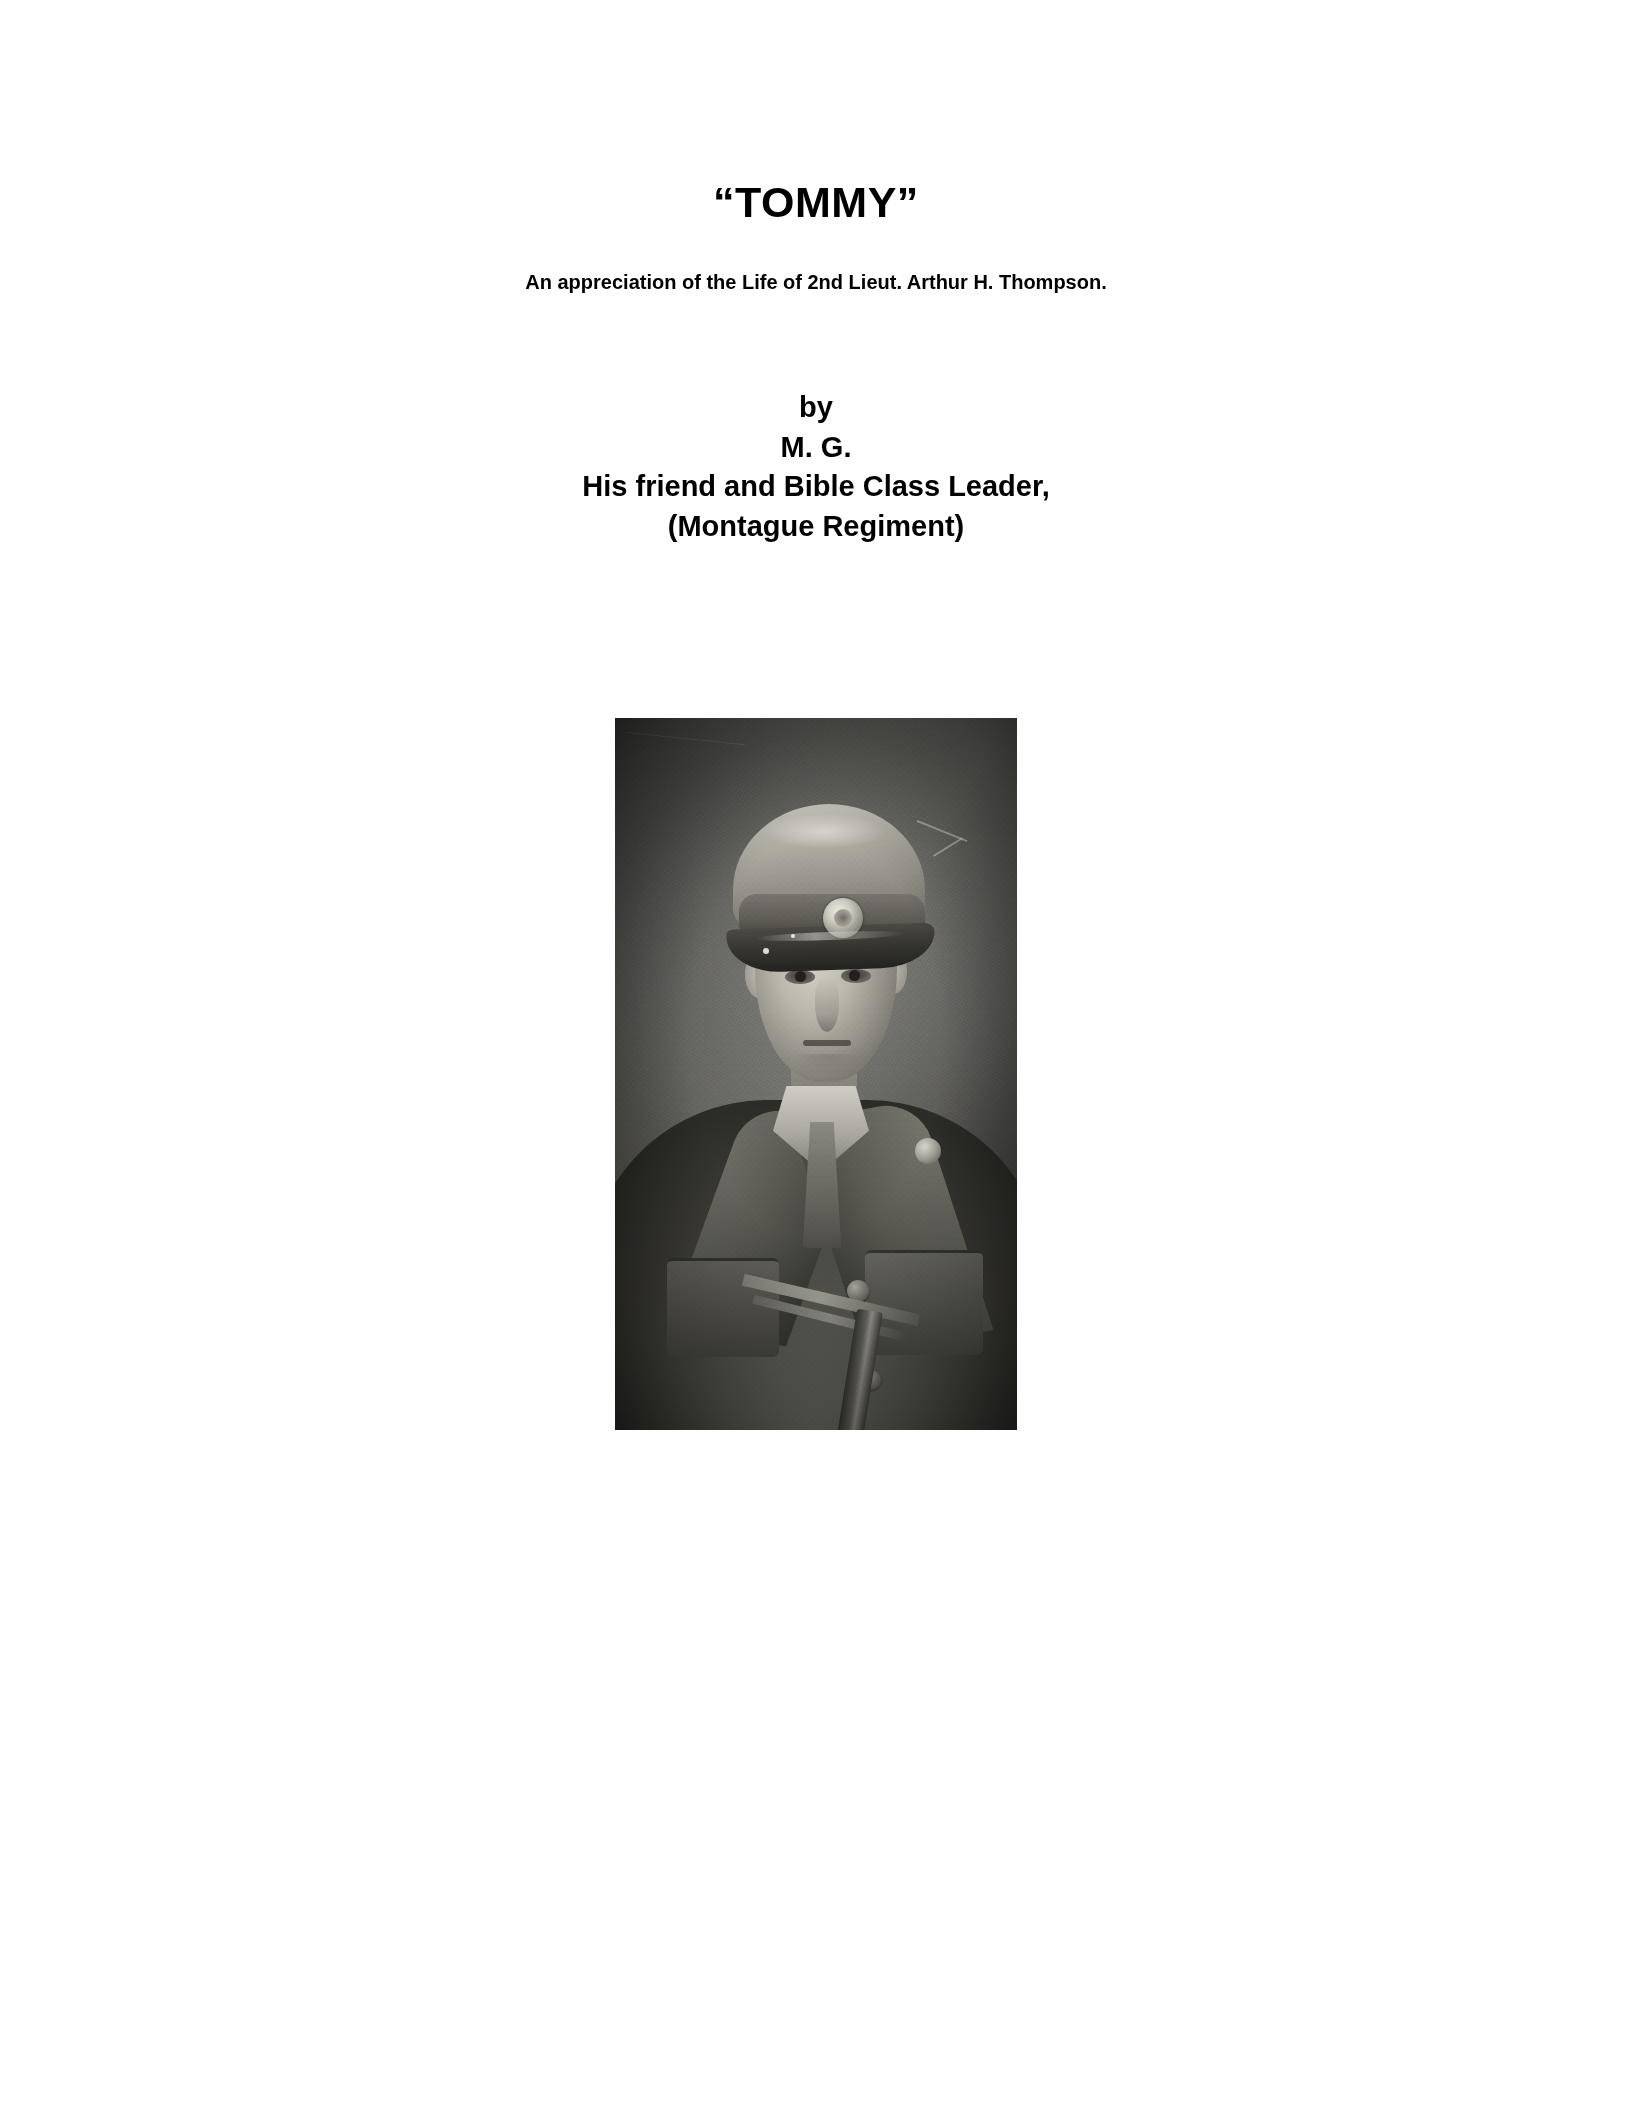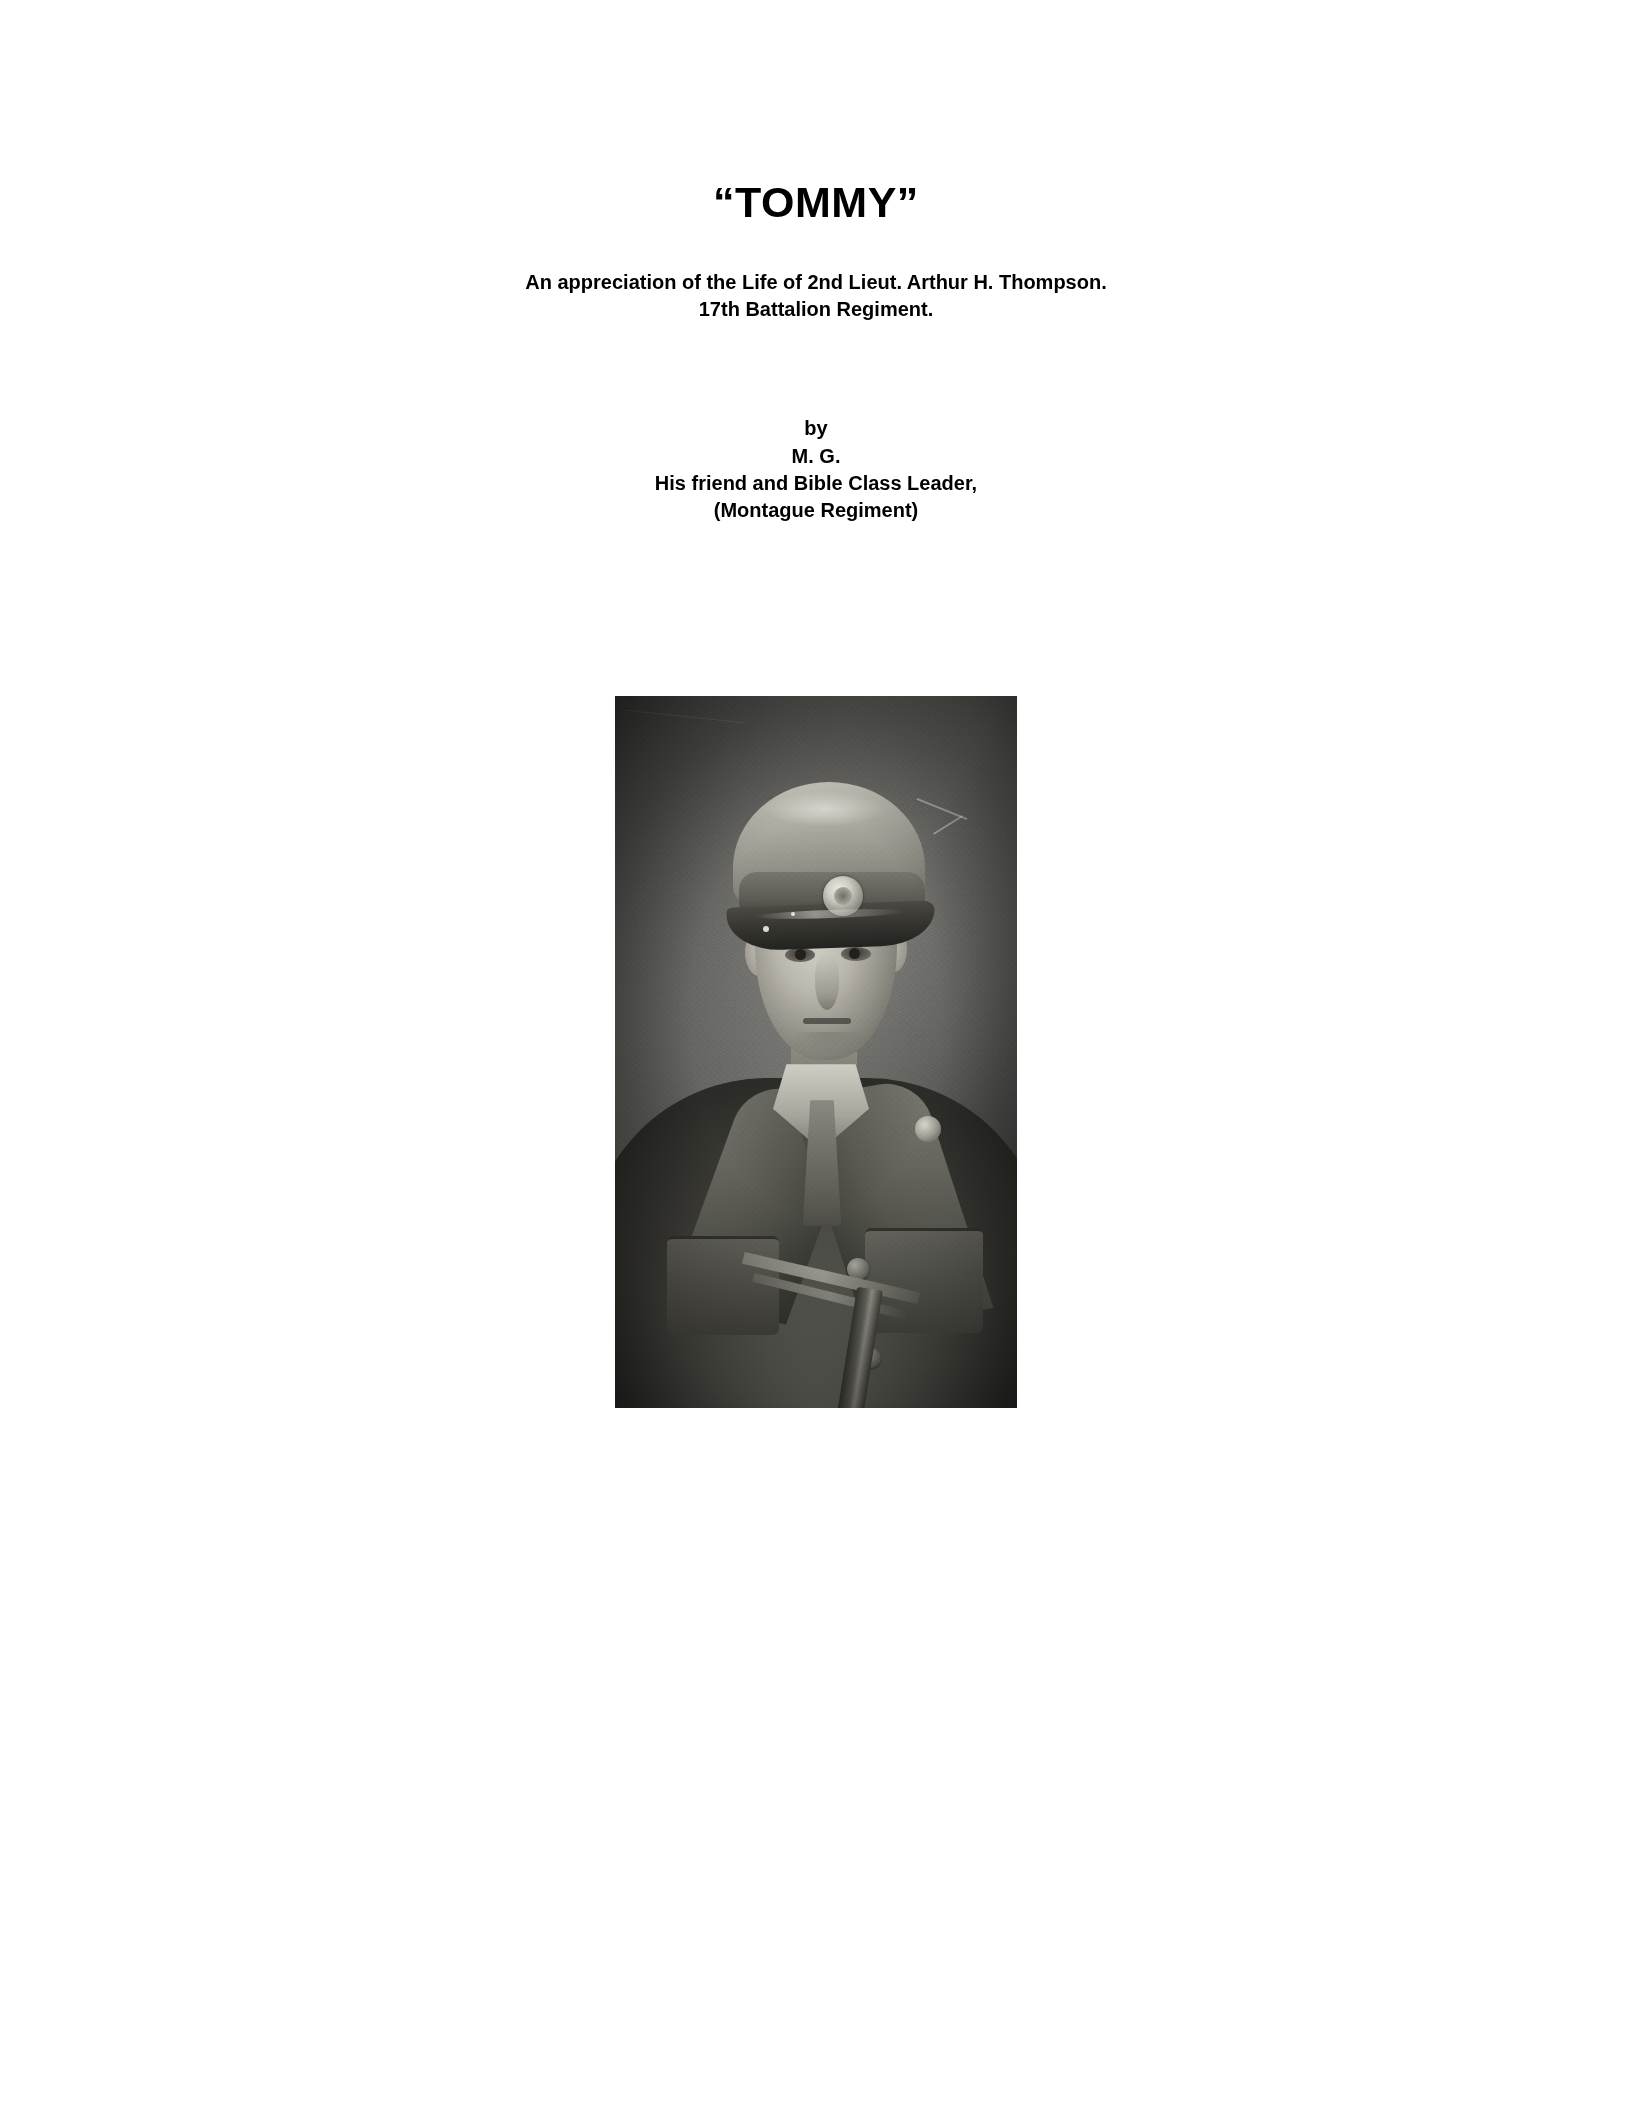--- a/index.html
+++ b/index.html
@@ -36,21 +36,21 @@
     font-weight: bold;
     line-height: 1.36;
     margin: 0;
     padding-top: 42px;
   }
   .byline-block {
     text-align: center;
     padding-top: 92px;
   }
   .byline-line {
-    font-size: 20px;
+    font-size: 29px;
     font-weight: bold;
     line-height: 1.36;
   }
   .photo-wrap {
     display: flex;
     justify-content: center;
     padding-top: 172px;
   }
   .photo {
     position: relative;
@@ -378,21 +378,20 @@
 </style>
 </head>
 <body>
 
 <div class="page">
 
   <h1 class="title">“TOMMY”</h1>
 
   <div class="subtitle">
     <div>An appreciation of the Life of 2nd Lieut. Arthur H. Thompson.</div>
-    <div>17th Battalion Regiment.</div>
   </div>
 
   <div class="byline-block">
     <div class="byline-line">by</div>
     <div class="byline-line">M. G.</div>
     <div class="byline-line">His friend and Bible Class Leader,</div>
     <div class="byline-line">(Montague Regiment)</div>
   </div>
 
   <div class="photo-wrap">

